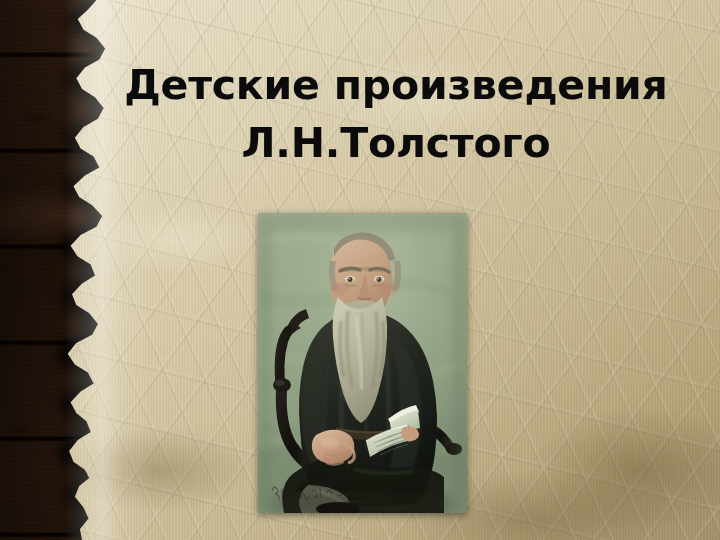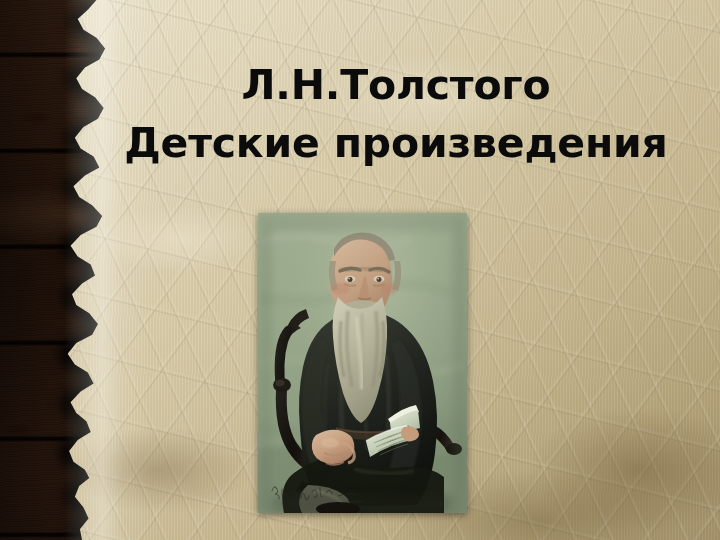--- a/index.html
+++ b/index.html
@@ -193,22 +193,22 @@
 
   <div class="wood"></div>
   <div class="wood-knots"></div>
 
   <div class="paper-shadow">
     <div class="paper"></div>
   </div>
   <div class="paper-fringe"></div>
 
   <div class="title">
+    <span class="title-line">Детские произведения</span>
     <span class="title-line">Л.Н.Толстого</span>
-    <span class="title-line">Детские произведения</span>
   </div>
 
   <div class="portrait">
     <svg viewBox="0 0 209 300" preserveAspectRatio="xMidYMid slice" aria-hidden="true">
       <defs>
         <linearGradient id="bgwall" x1="0" y1="0" x2="0.35" y2="1">
           <stop offset="0%" stop-color="#a2b094"></stop>
           <stop offset="35%" stop-color="#98a88a"></stop>
           <stop offset="70%" stop-color="#8c9c80"></stop>
           <stop offset="100%" stop-color="#7d8d72"></stop>

